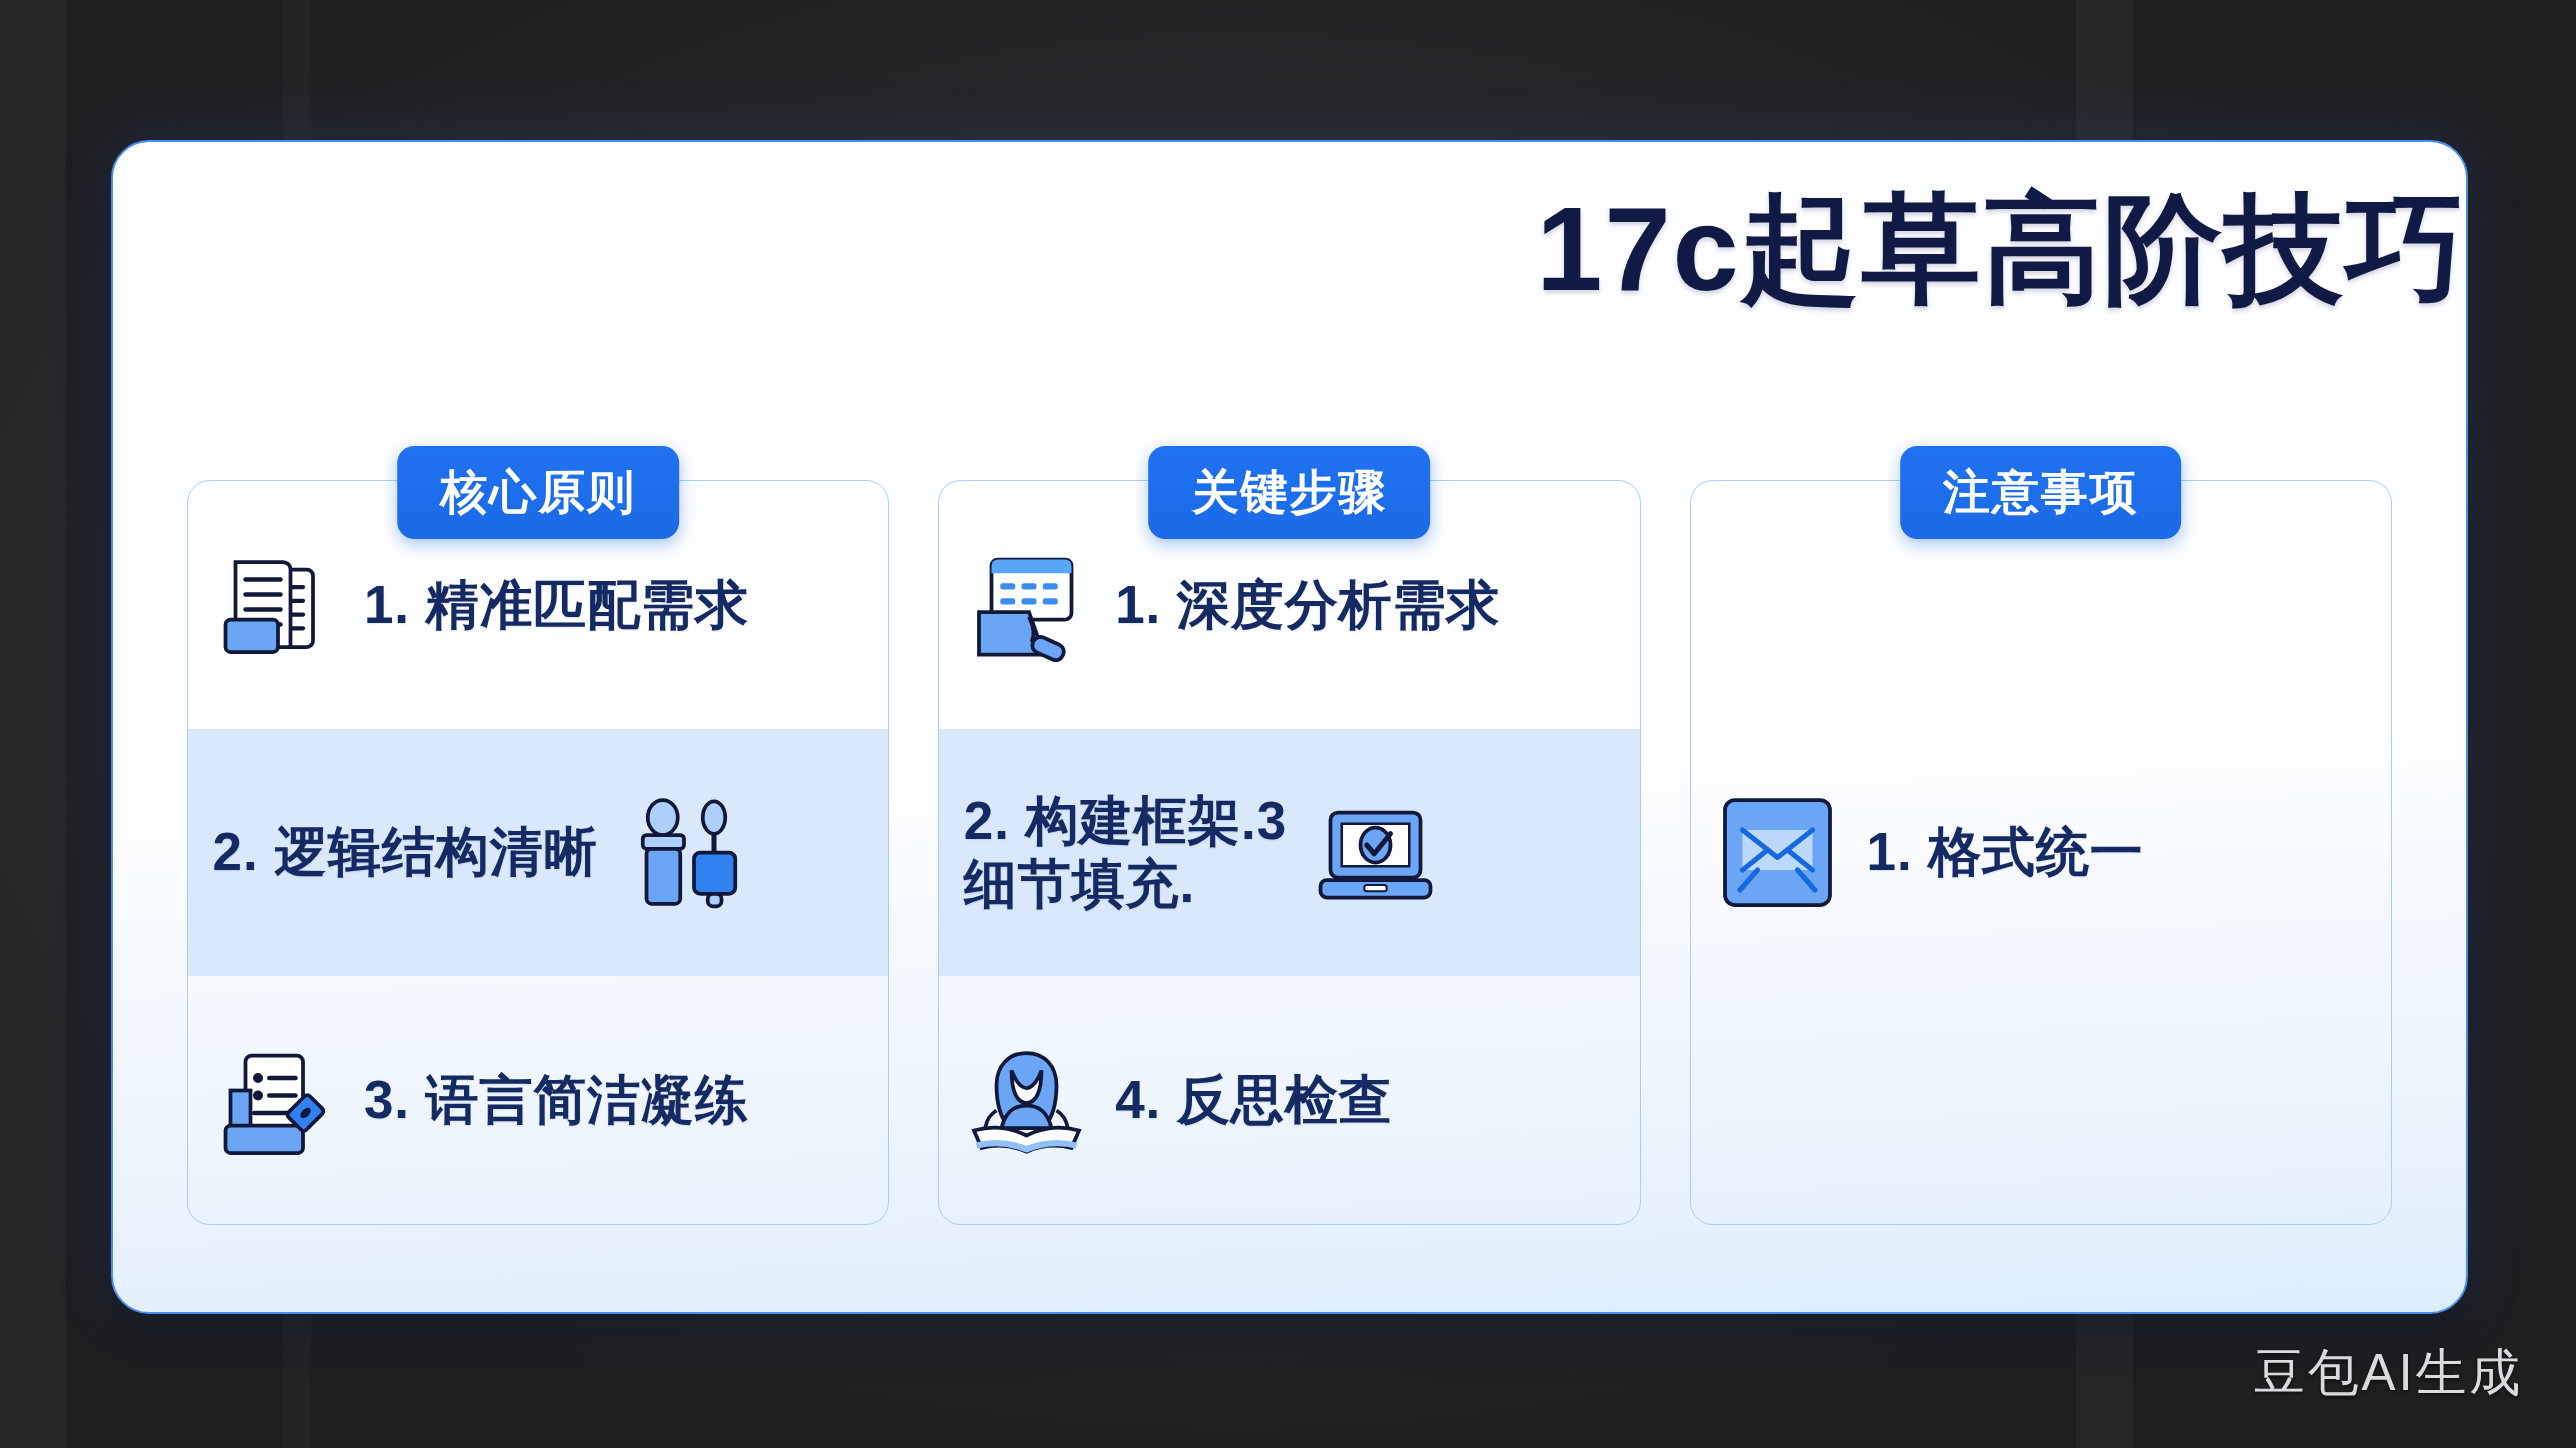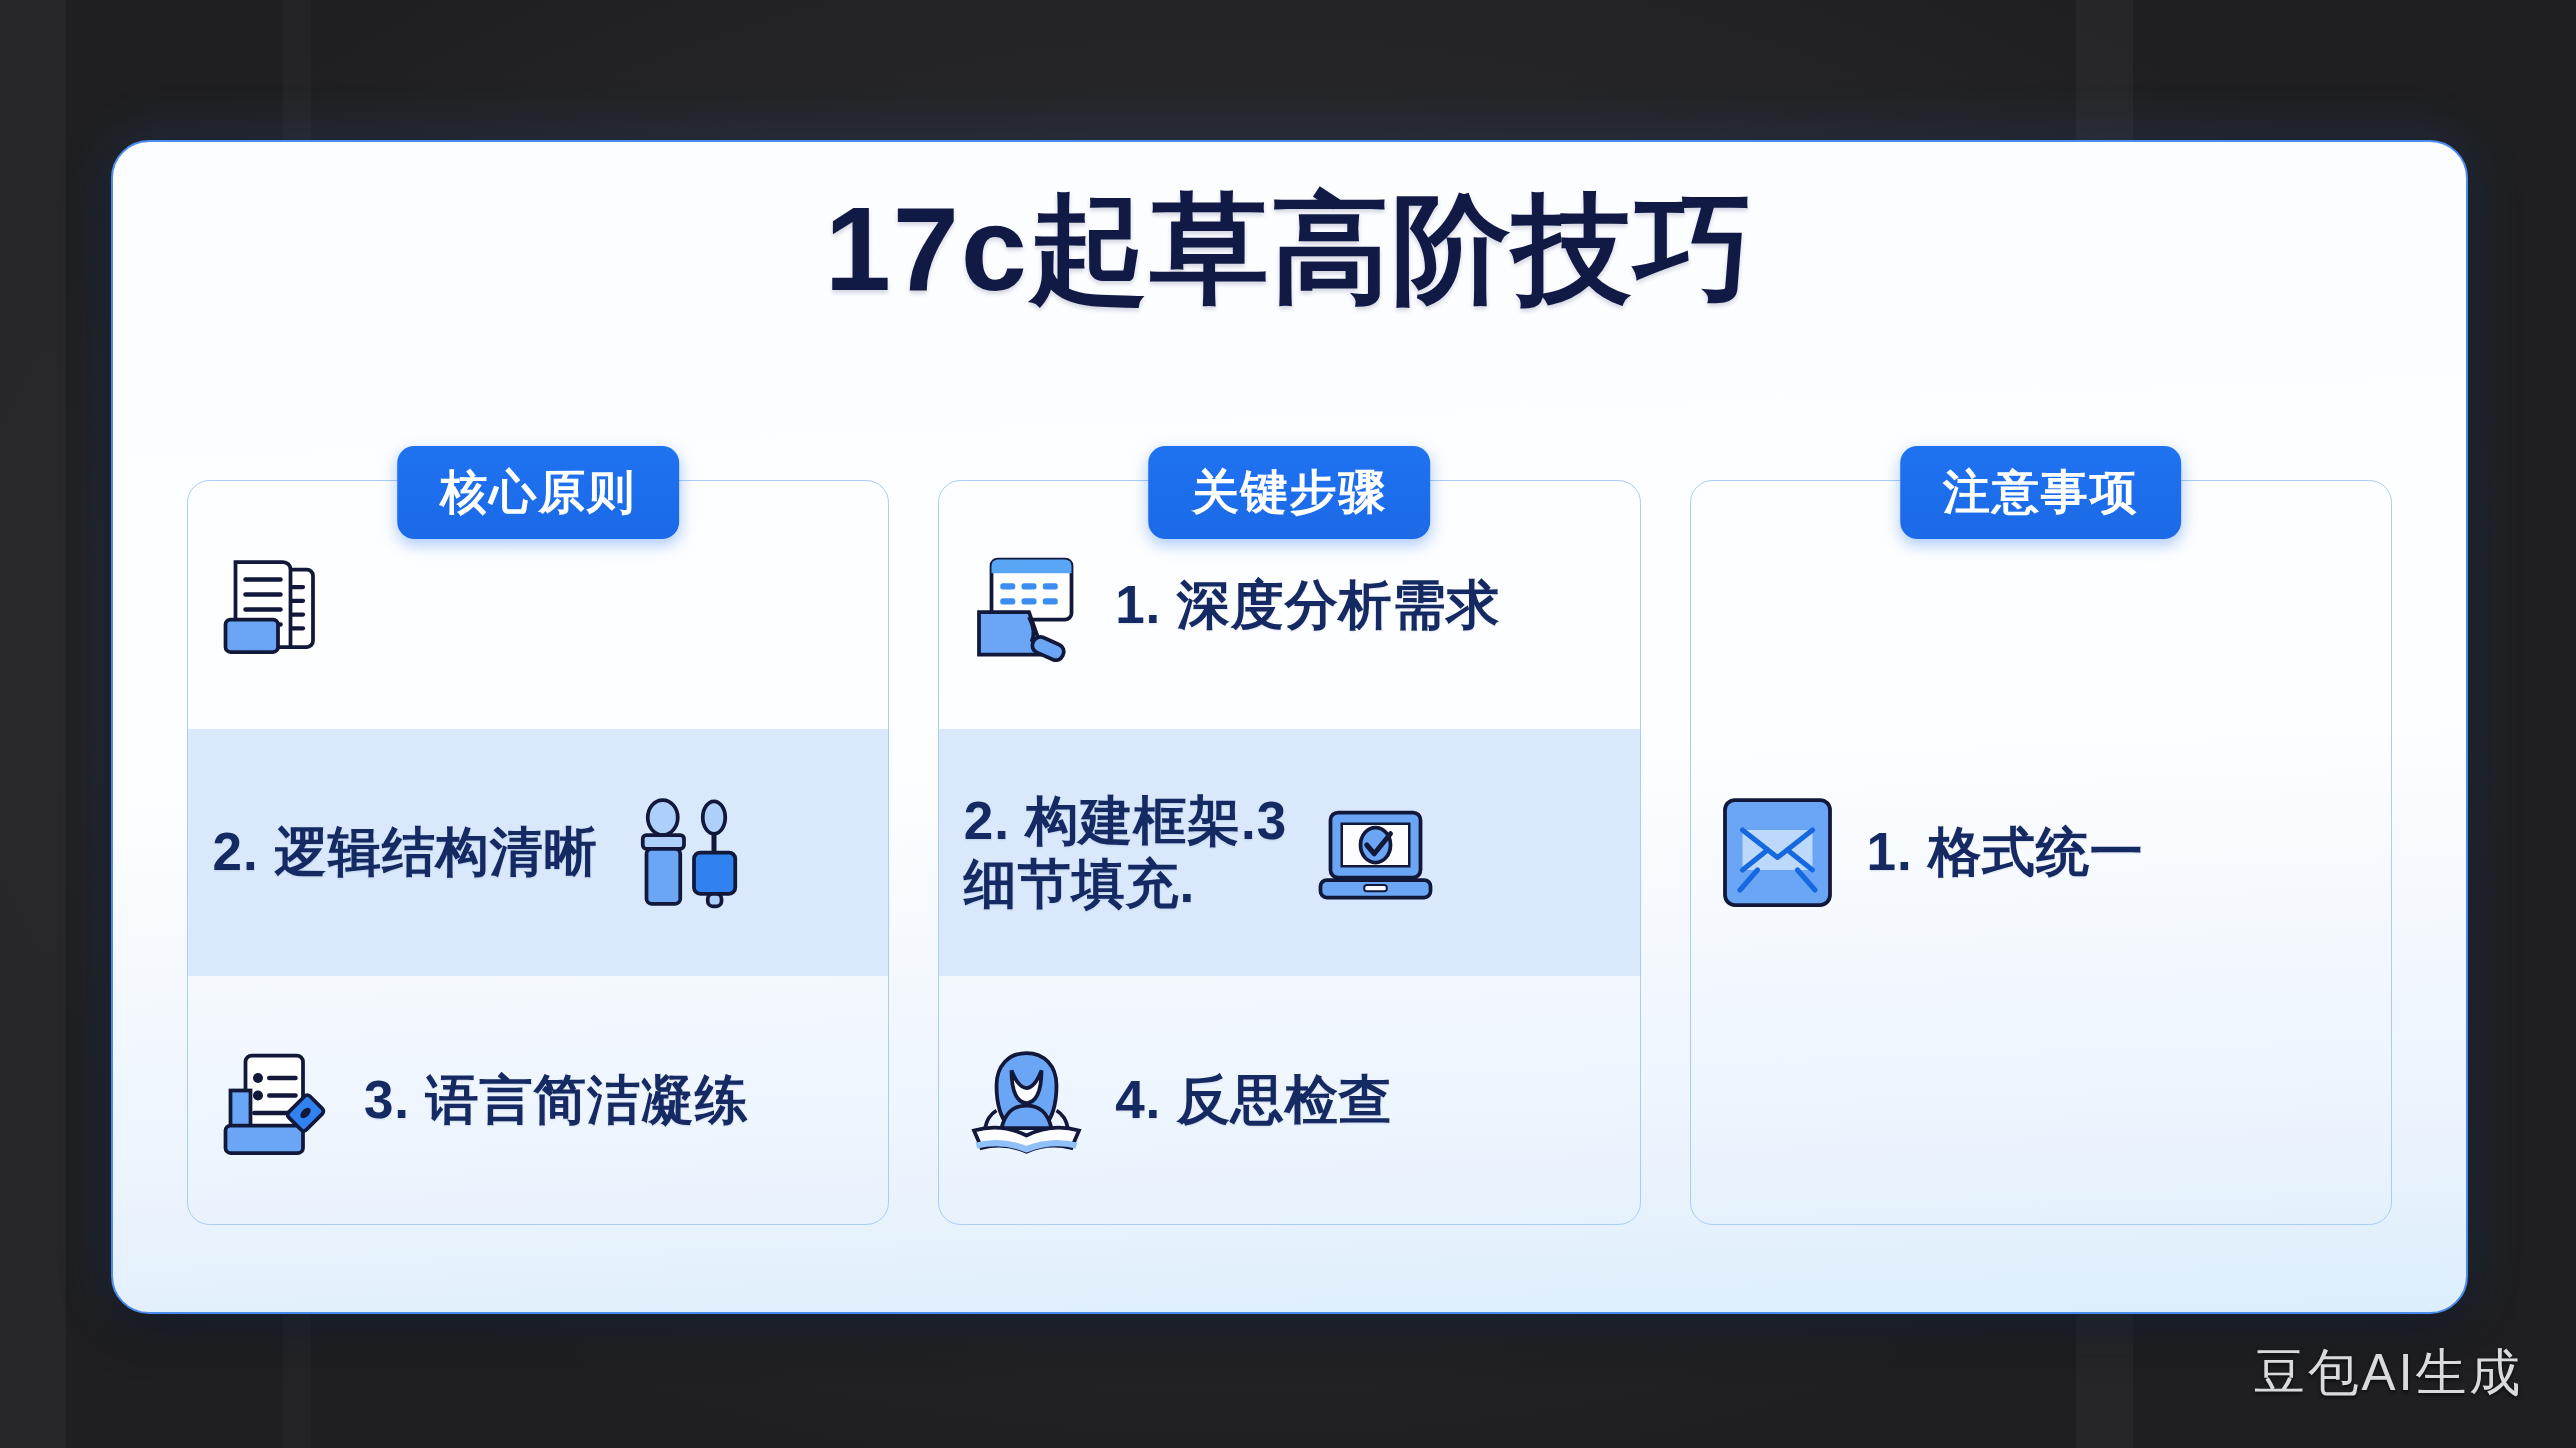--- a/index.html
+++ b/index.html
@@ -29,21 +29,21 @@
     border-radius:38px;
     border:2.8px solid #4a8cf0;
     background:linear-gradient(178deg,#fcfdff 0%,#fdfeff 52%,#eaf3fd 86%,#dceefb 100%);
     box-shadow:0 0 57px rgba(74,140,240,.18), 0 17px 47px rgba(0,0,0,.45);
     overflow:hidden;
   }
 
   
   .title{
     position:absolute;left:0;right:0;top:42px;
-    text-align:center;
+    text-align:right;
     font-size:119px;line-height:1.1;font-weight:800;
     letter-spacing:1.9px;
     color:#111a44;
     text-shadow:0 2.8px 4.7px rgba(20,30,90,.18);
   }
 
   
   .columns{
     position:absolute;left:74px;right:74px;top:338px;height:745px;
     display:flex;gap:49px;
@@ -121,20 +121,21 @@
       </g>
       <path d="M18 16 h38 a6 6 0 0 1 6 6 v62 h-44 z" fill="#fff" stroke="#11183a" stroke-width="3"></path>
       <g stroke="#11183a" stroke-width="3.6" stroke-linecap="round">
         <line x1="26" y1="30" x2="54" y2="30"></line>
                     <line x1="26" y1="42" x2="54" y2="42"></line>
         <line x1="26" y1="54" x2="54" y2="54"></line>
                     <line x1="26" y1="66" x2="54" y2="66"></line>
       </g>
       <rect x="10" y="62" width="42" height="26" rx="4" fill="#6aa6f5" stroke="#11183a" stroke-width="3"></rect>
     </svg></span>
+              <div class="row-text">1. 精准匹配需求</div>
             </div>
             <div class="row band reverse">
               <span class="row-icon"><svg viewBox="0 0 100 100" width="125" height="125">
       <ellipse cx="31" cy="22" rx="12" ry="14" fill="#aecffa" stroke="#11183a" stroke-width="3"></ellipse>
       <rect x="15" y="36" width="33" height="11" rx="3" fill="#aecffa" stroke="#11183a" stroke-width="3"></rect>
       <rect x="18" y="47" width="27" height="44" rx="4" fill="#6aa6f5" stroke="#11183a" stroke-width="3"></rect>
       <ellipse cx="72" cy="22" rx="9" ry="13" fill="#aecffa" stroke="#11183a" stroke-width="3"></ellipse>
       <line x1="72" y1="34" x2="72" y2="52" stroke="#11183a" stroke-width="4"></line>
       <rect x="56" y="50" width="33" height="33" rx="5" fill="#2f82f0" stroke="#11183a" stroke-width="3"></rect>
       <rect x="67" y="83" width="11" height="10" rx="4" fill="#aecffa" stroke="#11183a" stroke-width="3"></rect>

